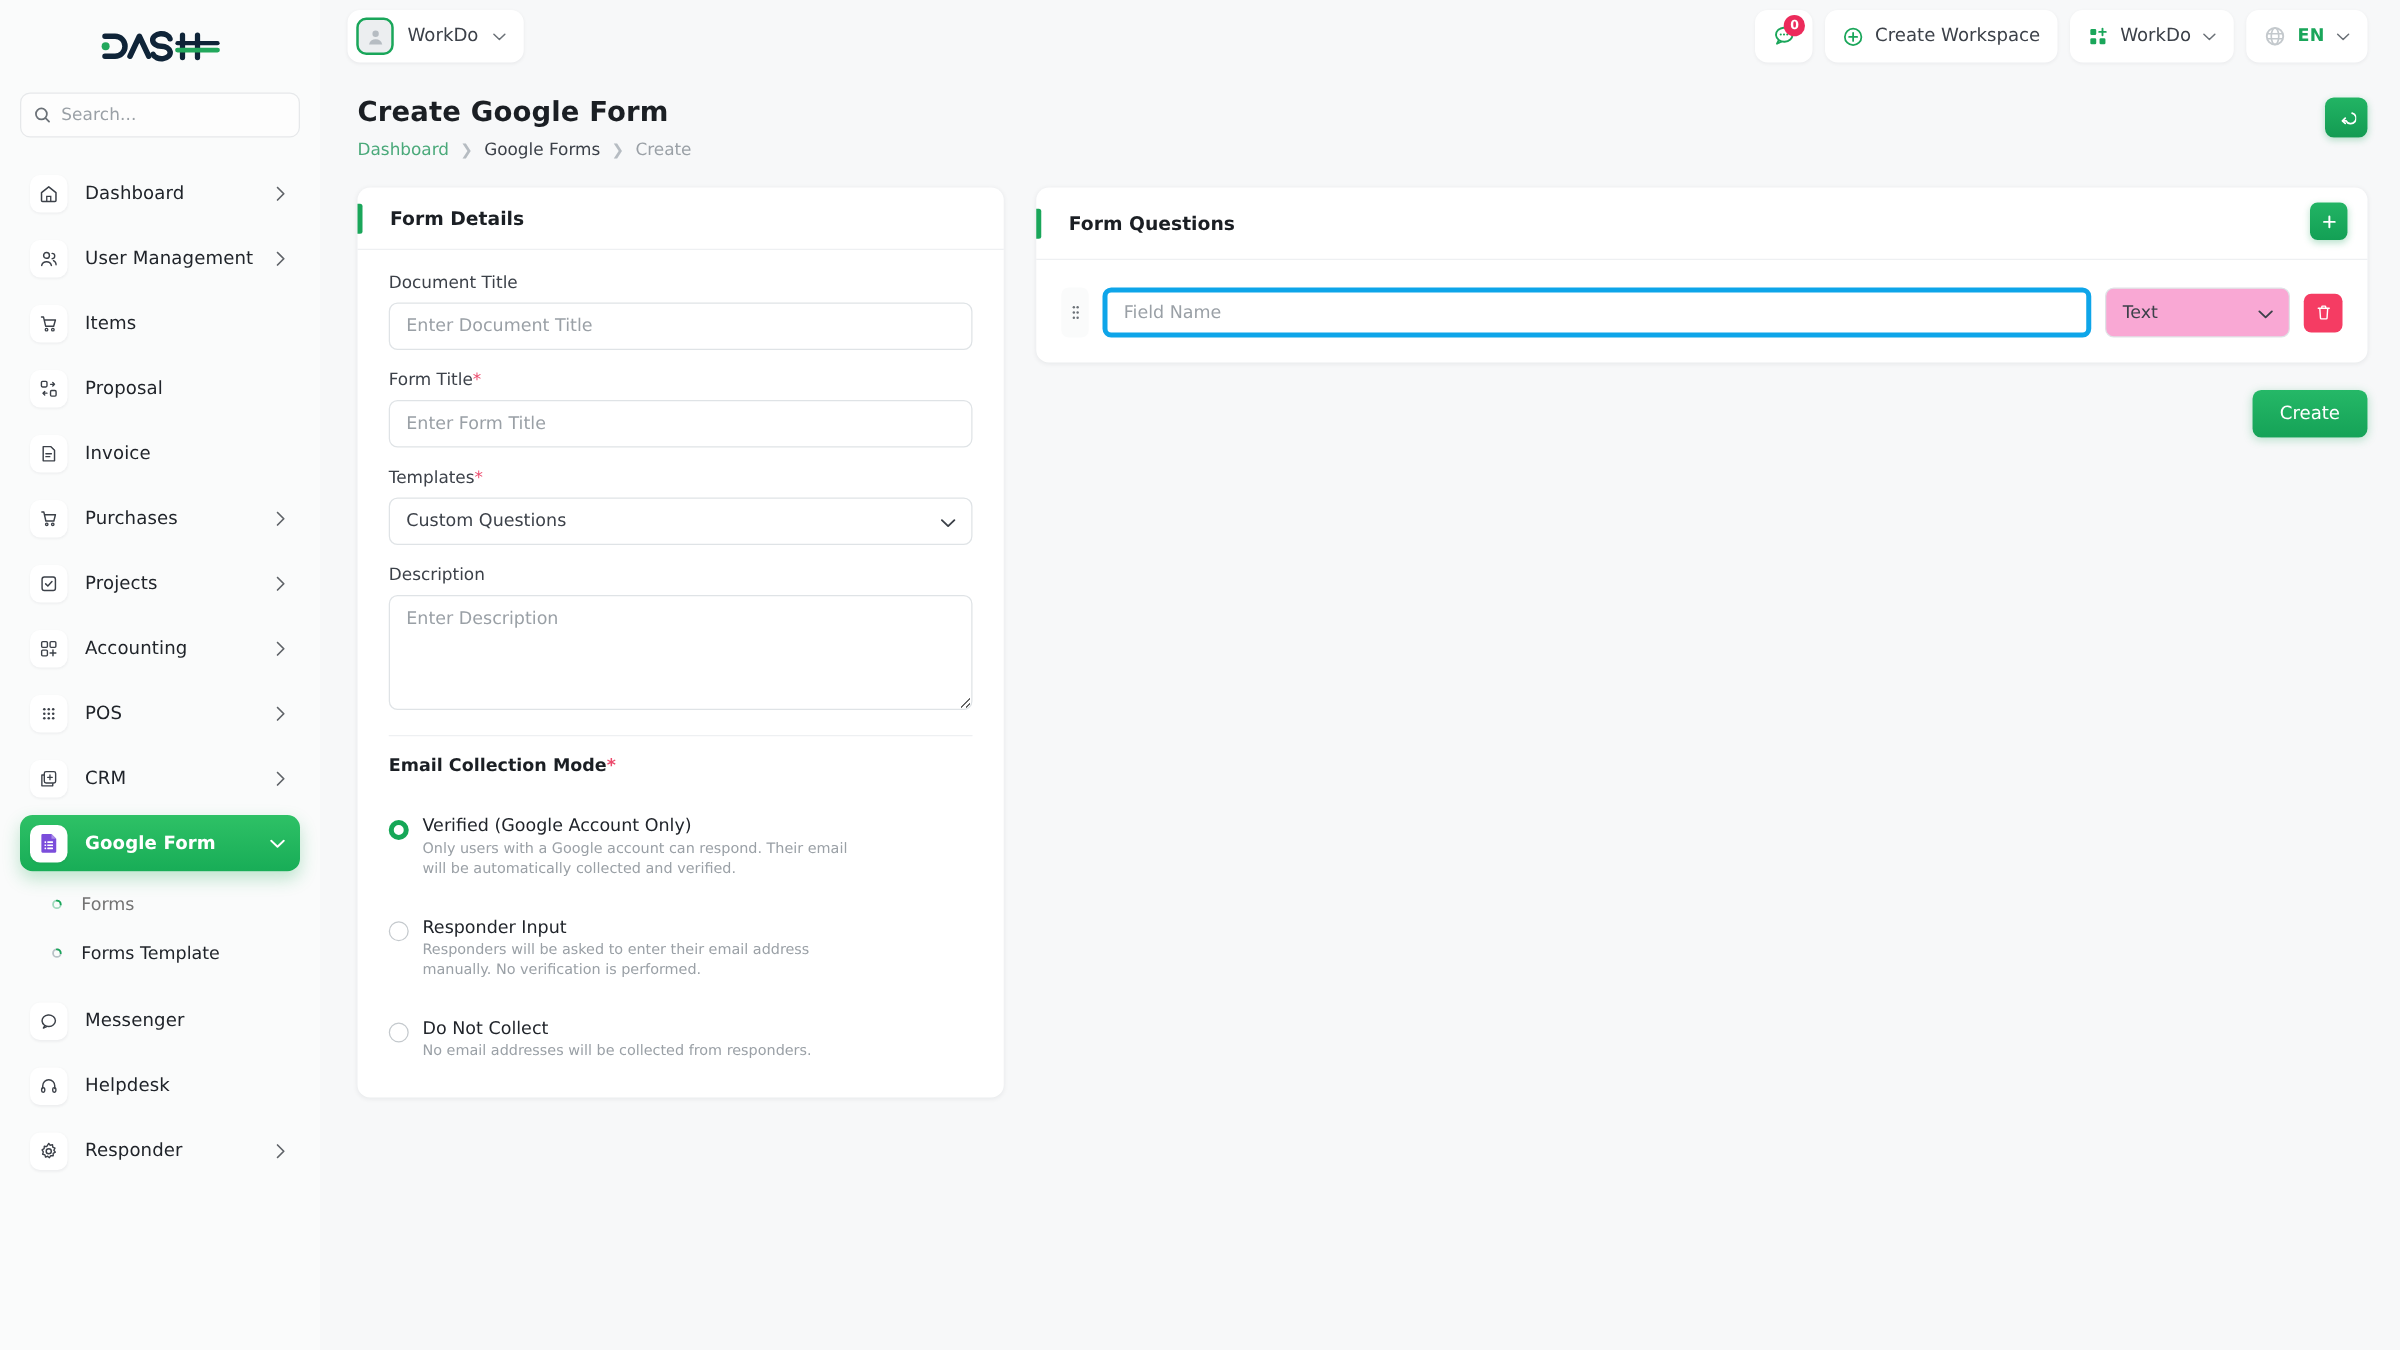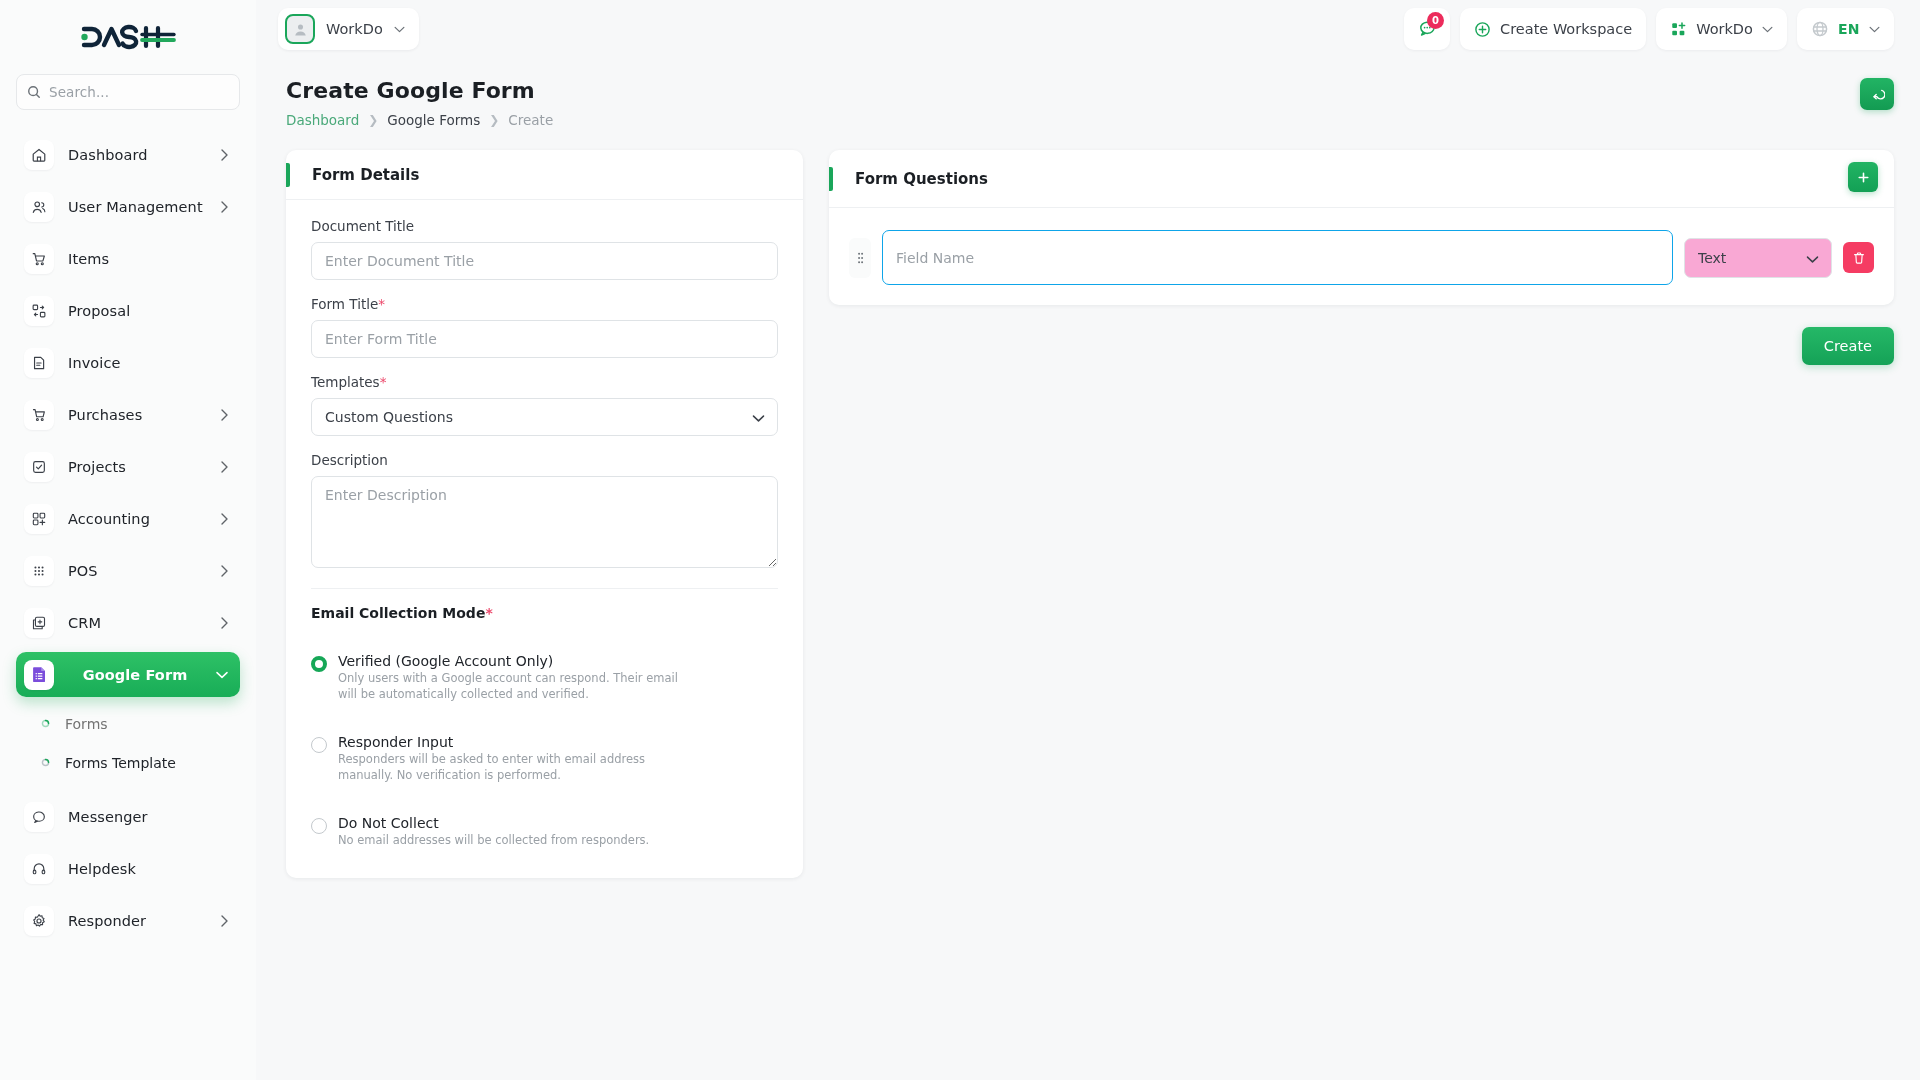--- a/index.html
+++ b/index.html
@@ -50,21 +50,21 @@
     box-shadow: 0 1px 2px rgba(16,24,40,.05);
   }
   .nav-label {
     font-size: 14.5px; color: #20242a; flex: 1; letter-spacing: .1px;
   }
   .chev { color: #5f6368; display: flex; align-items: center; }
   .nav-item.active {
     background: linear-gradient(180deg,#2ec166 0%, #18ad57 100%);
     box-shadow: 0 6px 14px rgba(30,170,85,.28);
   }
-  .nav-item.active .nav-label { color: #fff; font-weight: bold; text-align: center; }
+  .nav-item.active .nav-label { color: #fff; font-weight: bold; }
   .nav-item.active .chev { color: #fff; }
   .sub-item {
     height: 39px; margin: 0 16px 0 16px;
     display: flex; align-items: center; gap: 13px;
     padding-left: 22px; cursor: pointer;
   }
   .sub-dot { width: 14px; height: 14px; flex:0 0 14px; display:flex; align-items:center;justify-content:center;}
   .sub-label { font-size: 14px; color: #20242a; }
   .sub-item.sub-active .sub-label { color: #737373; }
 
@@ -188,21 +188,21 @@
     box-shadow: 0 2px 6px rgba(20,160,85,.3);
   }
   .q-body { padding: 22px 20px 0 20px; }
   .q-row { display: flex; align-items: center; gap: 11px; }
   .drag {
     width: 22px; height: 40px; border-radius: 6px; background: #fafbfb;
     display: flex; align-items: center; justify-content: center; cursor: grab;
     flex: 0 0 22px;
   }
   .q-name {
-    flex: 1; height: 55px; border: 1px solid #0ea5e9; border-radius: 7px;
+    flex: 1; height: 40px; border: 4px solid #0ea5e9; border-radius: 7px;
     padding: 0 13px; font-size: 14px; color: #3c4149; font-family: inherit;
   }
   .q-name::placeholder { color: #9aa0a6; }
   .q-type-wrap { position: relative; width: 148px; flex: 0 0 148px; }
   .q-type {
     width: 100%; height: 40px; border: 1px solid #dfe3e6; border-radius: 7px;
     padding: 0 13px; font-size: 14px; color: #3c4149; background: #f9a8d4;
     font-family: inherit;
   }
   .del-btn {
@@ -627,21 +627,21 @@
                 <div class="radio-desc">Only users with a Google account can respond. Their email will be automatically collected and verified.</div>
               </div>
             </div>
           </div>
 
           <div class="radio-block">
             <div class="radio-row">
               <span class="radio"></span>
               <div>
                 <div class="radio-main">Responder Input</div>
-                <div class="radio-desc">Responders will be asked to enter with email address manually. No verification is performed.</div>
+                <div class="radio-desc">Responders will be asked to enter their email address manually. No verification is performed.</div>
               </div>
             </div>
           </div>
 
           <div class="radio-block">
             <div class="radio-row">
               <span class="radio"></span>
               <div>
                 <div class="radio-main">Do Not Collect</div>
                 <div class="radio-desc">No email addresses will be collected from responders.</div>

